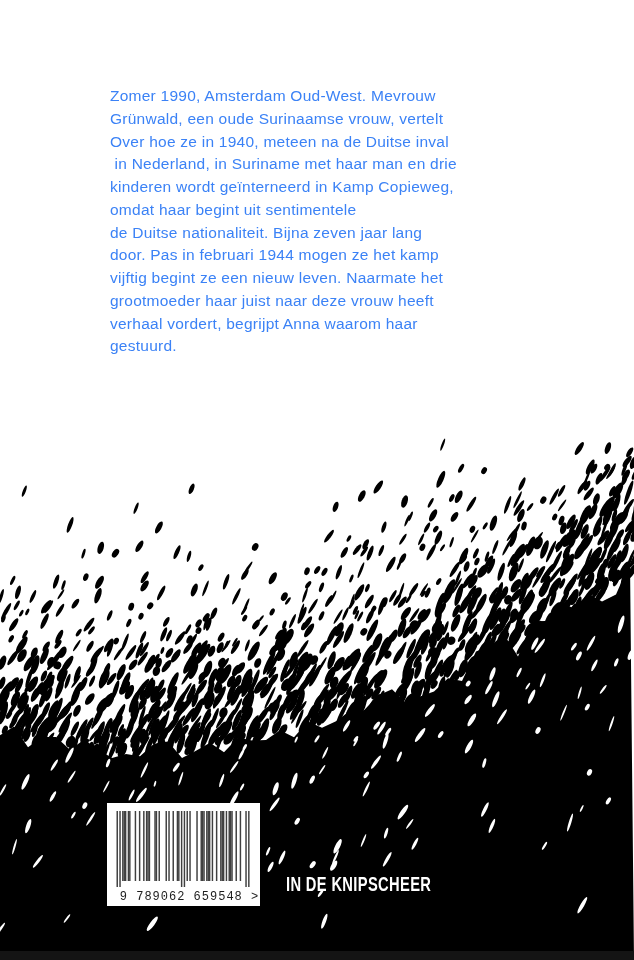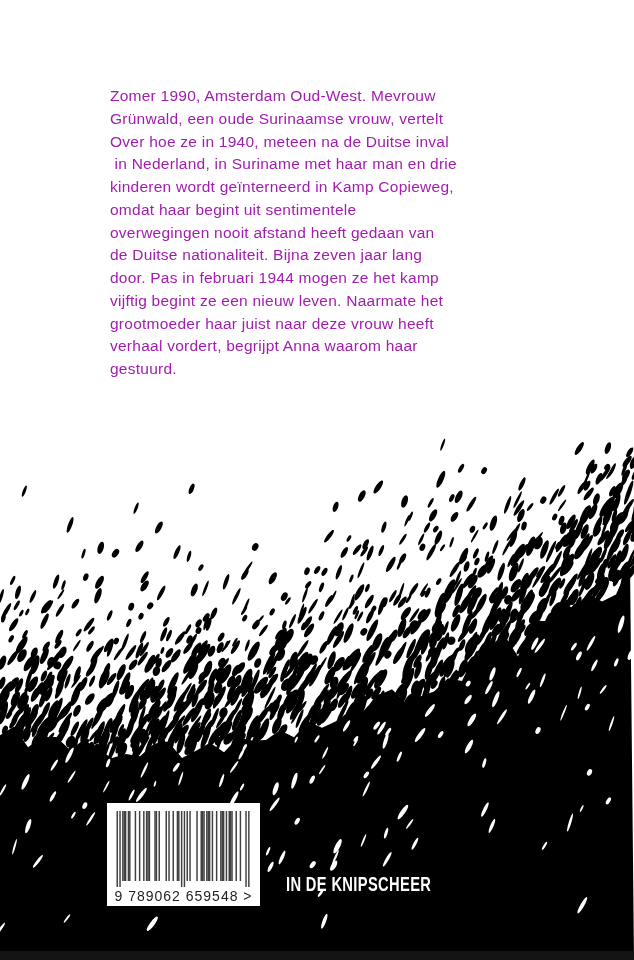--- a/index.html
+++ b/index.html
@@ -15,40 +15,40 @@
     overflow: hidden;
   }
   .artwork-holder {
     position: absolute; inset: 0;
     width: 634px; height: 960px;
   }
   .artwork-holder svg { display: block; }
   .synopsis {
     position: absolute;
     left: 110px; top: 85px; width: 470px;
-    color: #a21caf;
+    color: #3b82f6;
     font-size: 15.5px;
     line-height: 22.75px;
     letter-spacing: 0.25px;
     font-weight: 400;
   }
   .syn-line { white-space: pre; }
   .barcode {
     position: absolute;
     left: 107px; top: 803px;
     width: 153px; height: 103px;
     background: #ffffff;
   }
   .barcode svg { position: absolute; left: 0; top: 0; }
   .barcode-number {
     position: absolute;
-    left: 0; right: 0; bottom: 2px;
+    left: 12px; right: 0; bottom: 2px;
     text-align: center;
-    font-family: Liberation Sans, sans-serif;
-    font-size: 14px;
+    font-family: Liberation Mono, monospace;
+    font-size: 12px;
     letter-spacing: 1px;
     color: #1d1d1d;
     white-space: nowrap;
   }
   .publisher-logo {
     position: absolute;
     left: 286px; top: 872px;
     color: #ffffff;
     font-size: 21px;
     font-weight: 700;
@@ -1088,21 +1088,20 @@
       </svg>
     </div>
 
   <div class="synopsis">
     <div class="syn-line">Zomer 1990, Amsterdam Oud-West. Mevrouw</div>
     <div class="syn-line">Grünwald, een oude Surinaamse vrouw, vertelt</div>
     <div class="syn-line">Over hoe ze in 1940, meteen na de Duitse inval</div>
     <div class="syn-line"> in Nederland, in Suriname met haar man en drie</div>
     <div class="syn-line">kinderen wordt geïnterneerd in Kamp Copieweg,</div>
     <div class="syn-line">omdat haar begint uit sentimentele</div>
-    <div class="syn-line">overwegingen nooit afstand heeft gedaan van</div>
     <div class="syn-line">de Duitse nationaliteit. Bijna zeven jaar lang</div>
     <div class="syn-line">door. Pas in februari 1944 mogen ze het kamp</div>
     <div class="syn-line">vijftig begint ze een nieuw leven. Naarmate het</div>
     <div class="syn-line">grootmoeder haar juist naar deze vrouw heeft</div>
     <div class="syn-line">verhaal vordert, begrijpt Anna waarom haar</div>
     <div class="syn-line">gestuurd.</div>
   </div>
 
   <div class="barcode">
     <div id="barcode-bars-holder">

